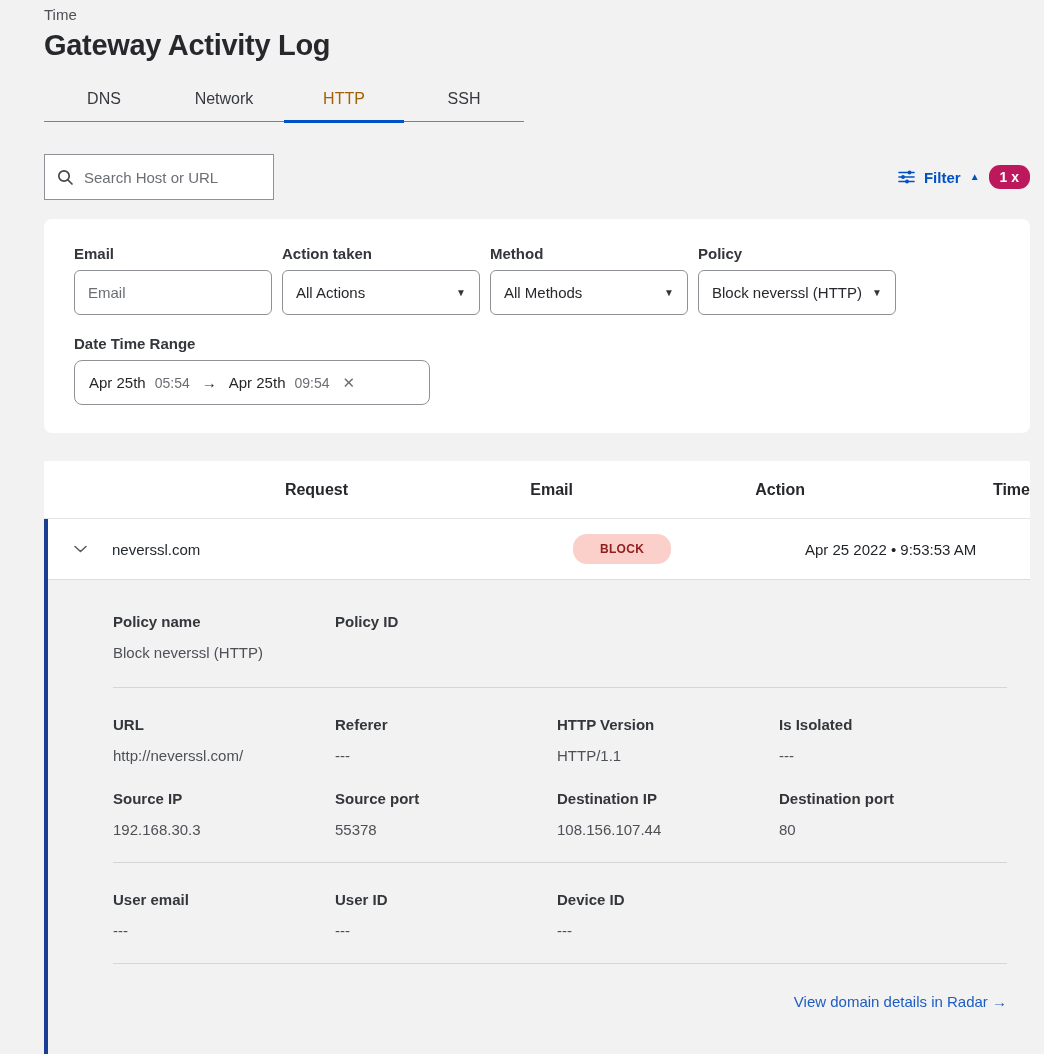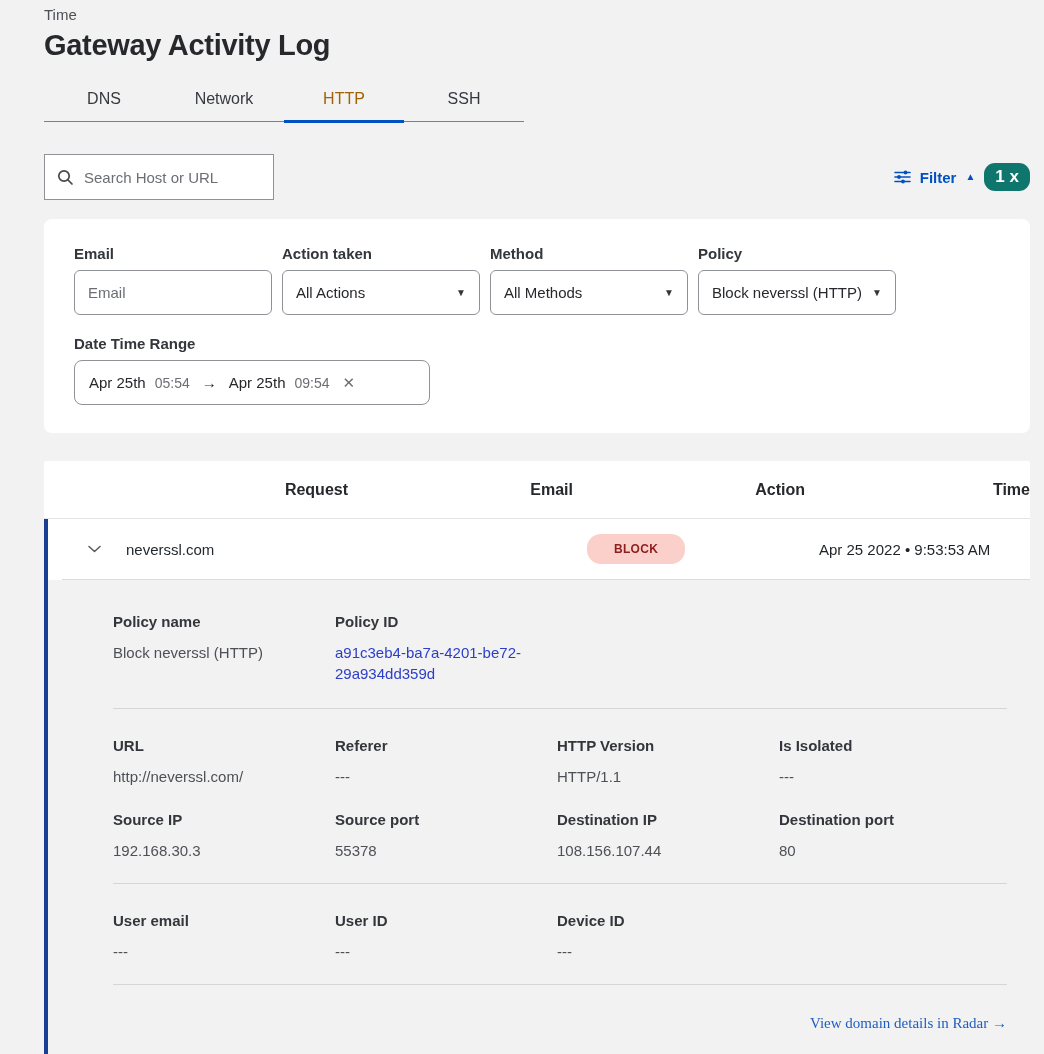--- a/index.html
+++ b/index.html
@@ -23,21 +23,21 @@
 
   
   .controls { display:flex; justify-content:space-between; align-items:center; margin:32px 14px 0 44px; }
   .searchbox { width:230px; height:46px; background:#fff; border:1px solid #8f9296; border-radius:0;
                display:flex; align-items:center; padding:0 12px; gap:10px; }
   .searchbox input { border:none; outline:none; flex:1; font-size:15px; font-family:inherit; color:#24292e; background:transparent; }
   .searchbox input::placeholder { color:#6b6e73; }
   .filter-ctl { display:flex; align-items:center; gap:9px; color:#0051c3; cursor:pointer; }
   .filter-label { font-size:15px; font-weight:700; }
   .filter-caret { font-size:10px; line-height:1; }
-  .filter-badge { background:#0f766e; color:#fff; font-size:17px; font-weight:700; padding:4px 11px; border-radius:11px; }
+  .filter-badge { background:#be185d; color:#fff; font-size:14px; font-weight:700; padding:4px 11px; border-radius:11px; }
 
   
   .filter-panel { margin:19px 14px 0 44px; width:986px; background:#fff; border-radius:8px; padding:26px 30px 28px; }
   .field-row { display:flex; gap:10px; }
   .field { width:198px; }
   .field-label { font-size:15px; font-weight:700; color:#33363b; margin-bottom:8px; }
   .text-input, .select { height:45px; border:1px solid #8f9296; border-radius:6px; background:#fff;
         display:flex; align-items:center; padding:0 13px; font-size:15px; }
   .text-input input { border:none; outline:none; width:100%; font-size:15px; font-family:inherit; background:transparent; }
   .text-input input::placeholder { color:#6b6e73; }
@@ -50,38 +50,38 @@
   .dr-time { color:#6b6e73; font-size:14px; }
   .dr-arrow { color:#26282c; font-size:15px; padding:0 3px; }
   .dr-clear { color:#6b6e73; font-size:15px; margin-left:4px; cursor:pointer; }
 
   
   .table-card { margin:28px 14px 0 44px; width:986px; background:#fff; border-radius:2px; }
   .thead { display:grid; grid-template-columns:68px 236px 225px 232px 1fr; height:58px; align-items:center;
            font-size:16px; font-weight:700; color:#26282c; border-bottom:1px solid #e4e4e4;text-align:right; }
   .expanded { border-left:4px solid #1a3e94; }
   .trow { display:grid; grid-template-columns:64px 236px 225px 232px 1fr; height:61px; align-items:center;
-          background:#fff; border-bottom:1px solid #dcdcdc; font-size:15px;margin-left:14px; }
+          background:#fff; border-bottom:1px solid #dcdcdc; font-size:15px; }
   .chev { display:flex; justify-content:center; cursor:pointer; }
   .badge-block { display:inline-block; background:#fbd0cb; color:#8f1e1e; font-size:12px; font-weight:700;
           padding:8px 27px; border-radius:14px; letter-spacing:0.3px; }
   .trow-time { color:#1f2226; }
 
   
   .details { background:#f2f2f3; padding:0 23px 0 65px; height:481px; }
   .dgrid { display:grid; grid-template-columns:222px 222px 222px 1fr; }
   .dfield-label { font-size:15px; font-weight:700; color:#33363b; margin-bottom:12px; }
   .dfield-value { font-size:15px; color:#4d5055; line-height:1.4; padding-right:18px; }
   .dfield-value.link { color:#2c3ec8; overflow-wrap:break-word; cursor:pointer; }
   .sec1 { padding-top:33px; padding-bottom:24px; }
   .divider { border:none; border-top:1px solid #d6d6d6; }
   .sec { padding-top:28px; }
   .gap24 { height:24px; }
   .pb22 { padding-bottom:22px; }
-  .radar-row { text-align:right; padding-top:29px;font-family:Liberation Serif, serif; }
+  .radar-row { text-align:right; padding-top:29px; }
   .radar-link { color:#1e5dc0; font-size:15px; cursor:pointer; text-decoration:none; }
 </style>
 </head>
 <body>
 
 <div class="page">
 
   <div class="breadcrumb">Time</div>
   <h1 class="page-title">Gateway Activity Log</h1>
 
@@ -187,21 +187,20 @@
       </div>
 
       <div class="details">
         <div class="dgrid sec1">
           <div>
             <div class="dfield-label">Policy name</div>
             <div class="dfield-value">Block neverssl (HTTP)</div>
           </div>
           <div>
             <div class="dfield-label">Policy ID</div>
-            <div class="dfield-value link">a91c3eb4-ba7a-4201-be72-29a934dd359d</div>
           </div>
           <div></div>
             <div></div>
         </div>
         <hr class="divider">
 
         <div class="dgrid sec">
           <div>
             <div class="dfield-label">URL</div>
             <div class="dfield-value">http://neverssl.com/</div>

